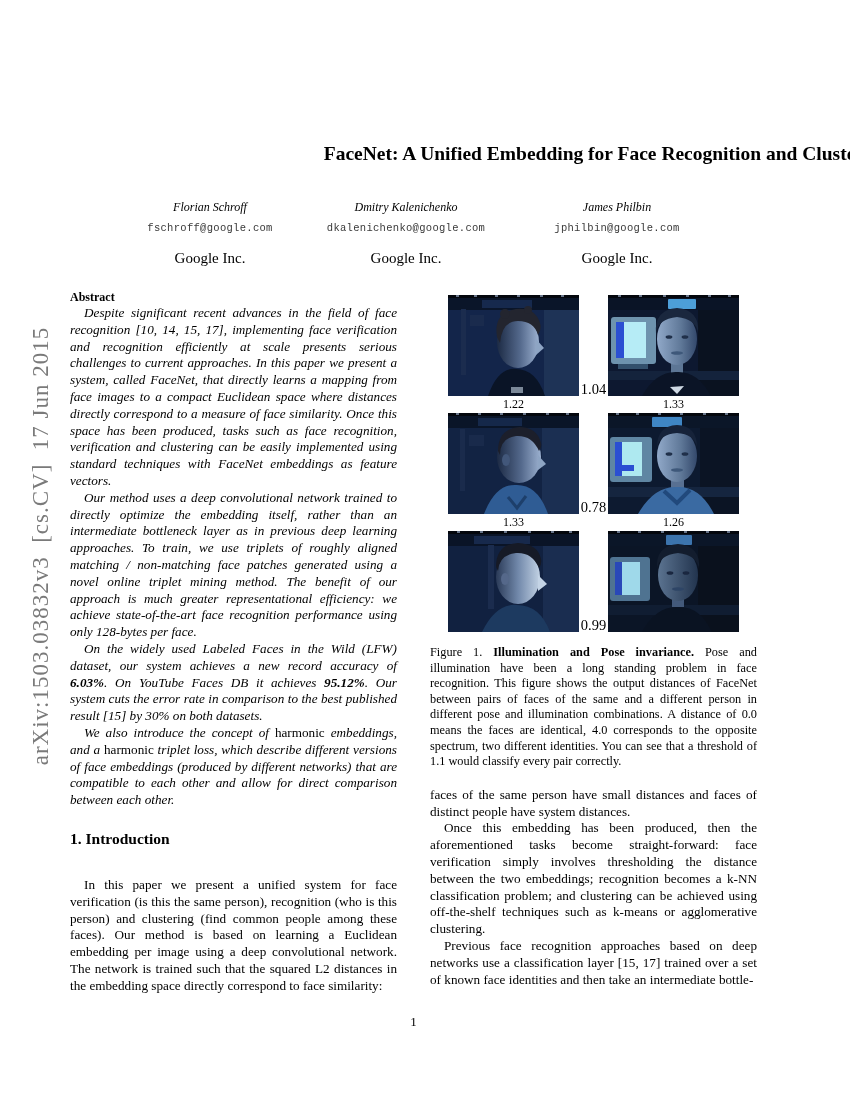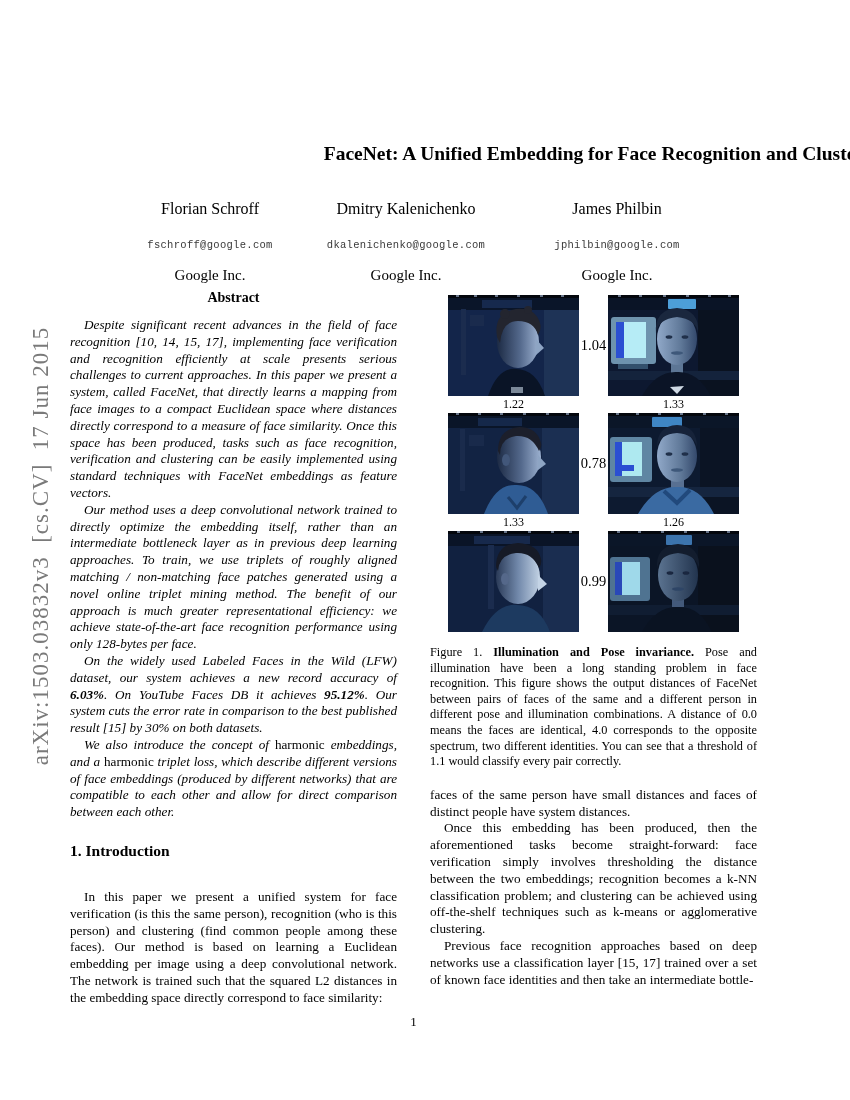--- a/index.html
+++ b/index.html
@@ -9,40 +9,40 @@
   
   .arxiv-strip{position:absolute;left:41px;top:546px;
     transform:translate(-50%,-50%) rotate(-90deg);
     font-size:23px;letter-spacing:1px;color:#7a7a7a;white-space:nowrap;}
 
   
   .title{position:absolute;top:143px;left:0;width:100%;text-align:right;
     font-size:19.5px;font-weight:bold;margin-left:40px;}
   .author{position:absolute;top:200px;transform:translateX(-50%);text-align:center;}
   .a1{left:210px}.a2{left:406px}.a3{left:617px}
-  .author-name{font-size:16px;margin-bottom:21px;}
+  .author-name{font-size:12px;margin-bottom:7px;font-style:italic;}
   .author-email{font-family:"Liberation Mono",monospace;font-size:10.5px;
     color:#3a3a3a;margin-bottom:16px;letter-spacing:0.3px;}
   .author-affil{font-size:15px;}
 
   
   .col{position:absolute;top:290px;width:327px;text-align:justify;}
   .col-left{left:70px}
   .col-right{left:430px}
   p{margin:0;font-size:13.2px;line-height:16.8px;}
   p.abs{font-style:italic;}
   .indent{text-indent:14px;}
-  .abstract-heading{text-align:center;font-weight:bold;font-size:14px;margin-bottom:11px;}
+  .abstract-heading{text-align:left;font-weight:bold;font-size:12px;}
   .section-heading{font-weight:bold;font-size:15.5px;margin-top:21px;margin-bottom:29px;}
   .rich-b{font-weight:bold;}
   .rich-r{font-style:normal;}
 
   
   .fig{margin-top:5px;}
-  .fig-pair{display:flex;align-items:center;margin-left:18px;}
+  .fig-pair{display:flex;align-items:flex-end;margin-left:18px;}
   .photo{width:131px;height:101px;}
   .photo svg{display:block;width:100%;height:100%;}
   .dist{width:29px;text-align:center;font-size:14.5px;line-height:1;}
   .fig-labels{display:flex;margin-left:18px;height:17px;font-size:12px;line-height:17px;}
   .fig-labels .lbl{width:131px;text-align:center;}
   .fig-labels .gap{width:29px;}
   .fig-caption{margin-top:13px;font-size:12.3px;line-height:15.6px;text-align:justify;}
   .col-right .body-first{margin-top:17px;}
 
   .page-number{position:absolute;top:1014px;left:70px;width:687px;

